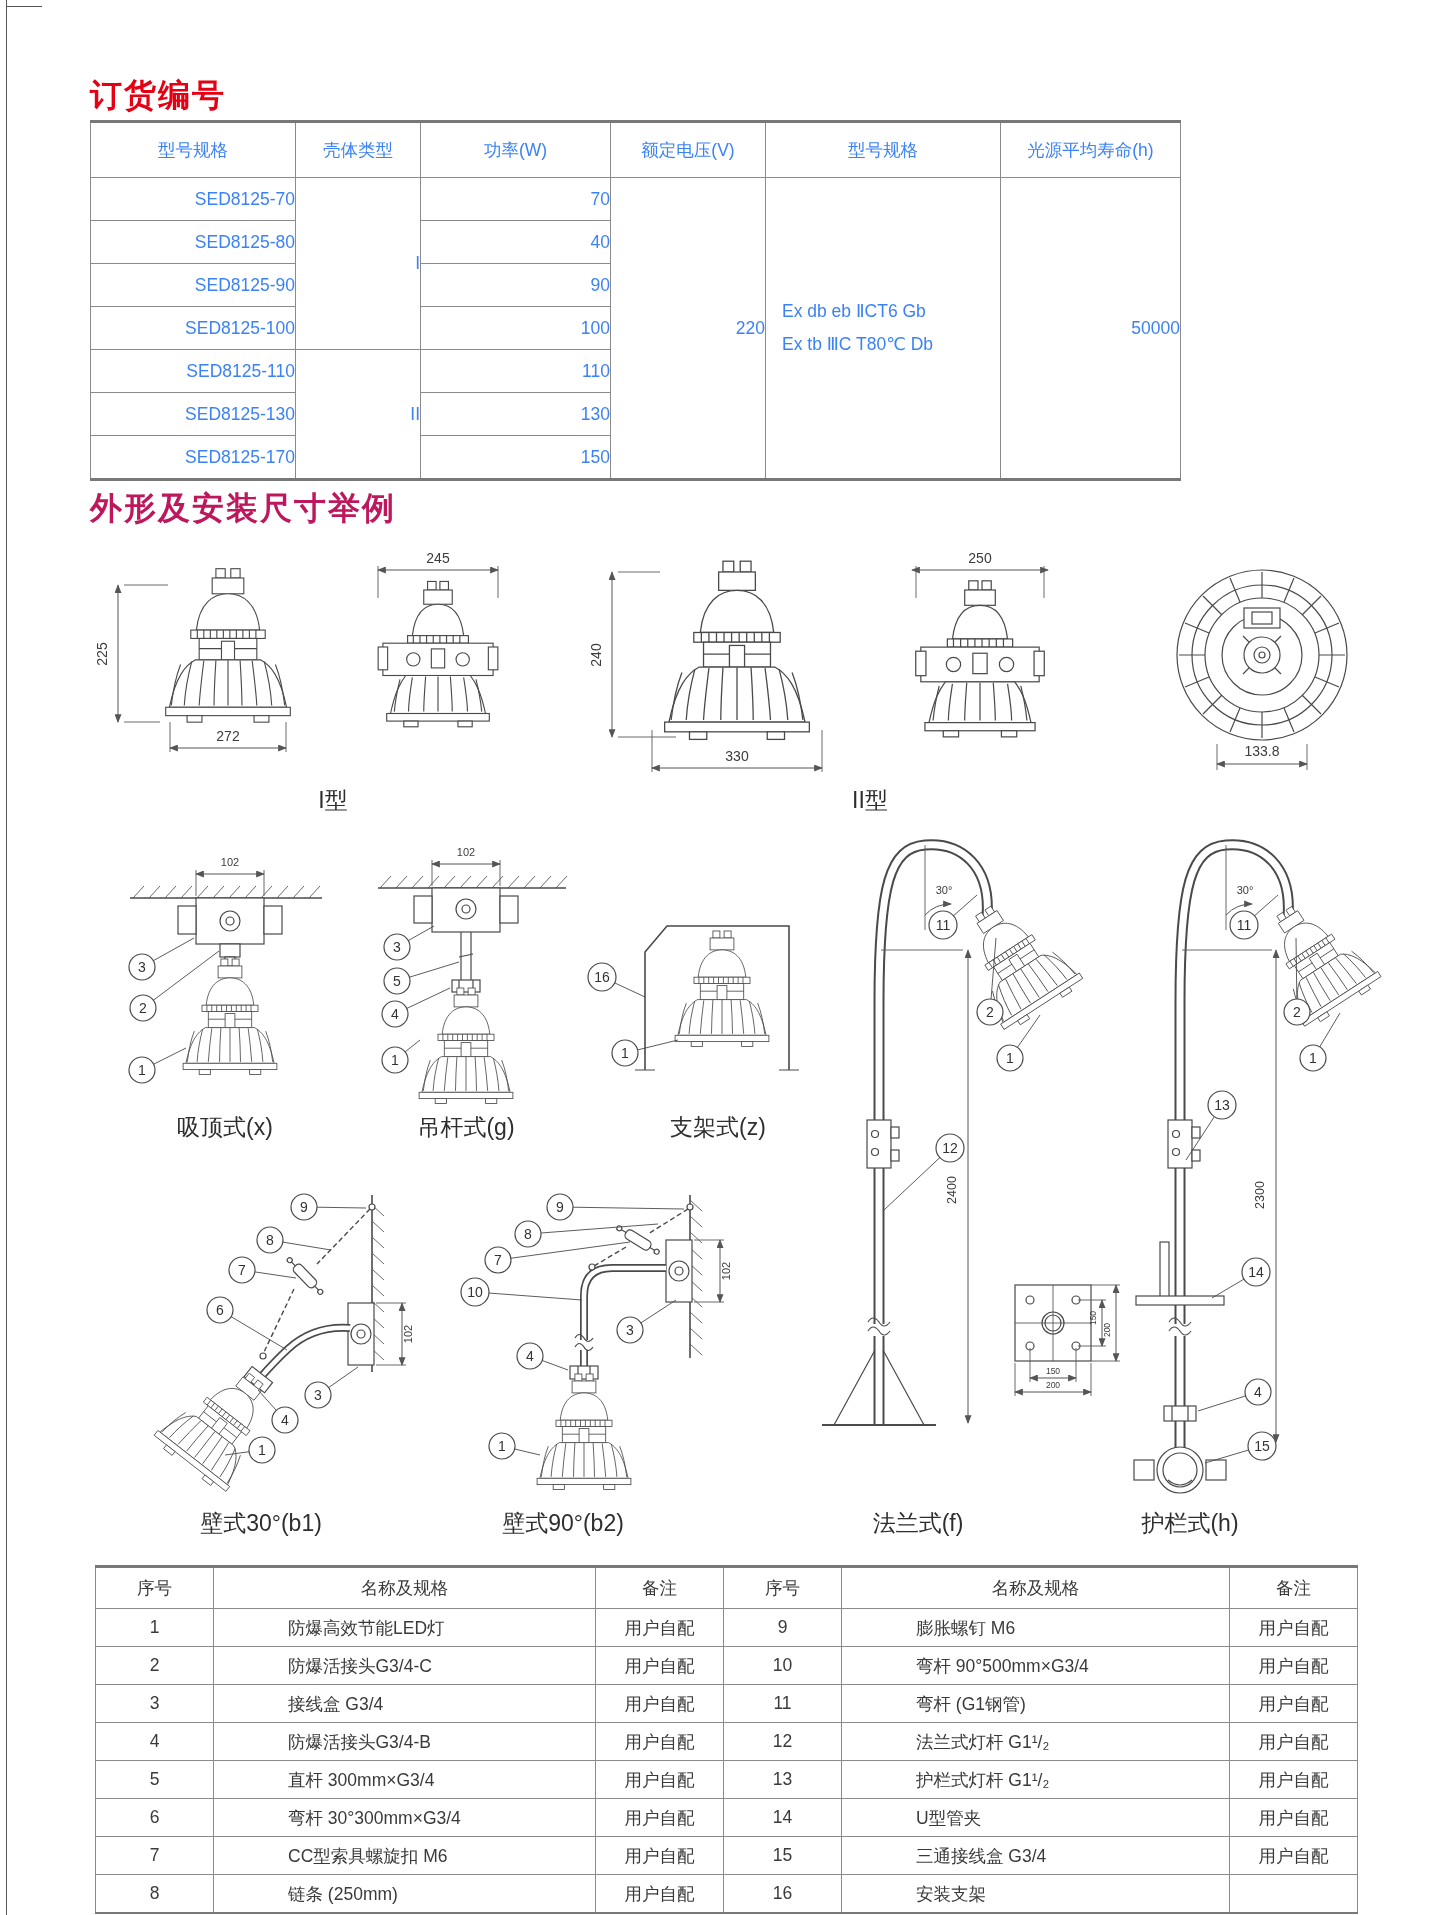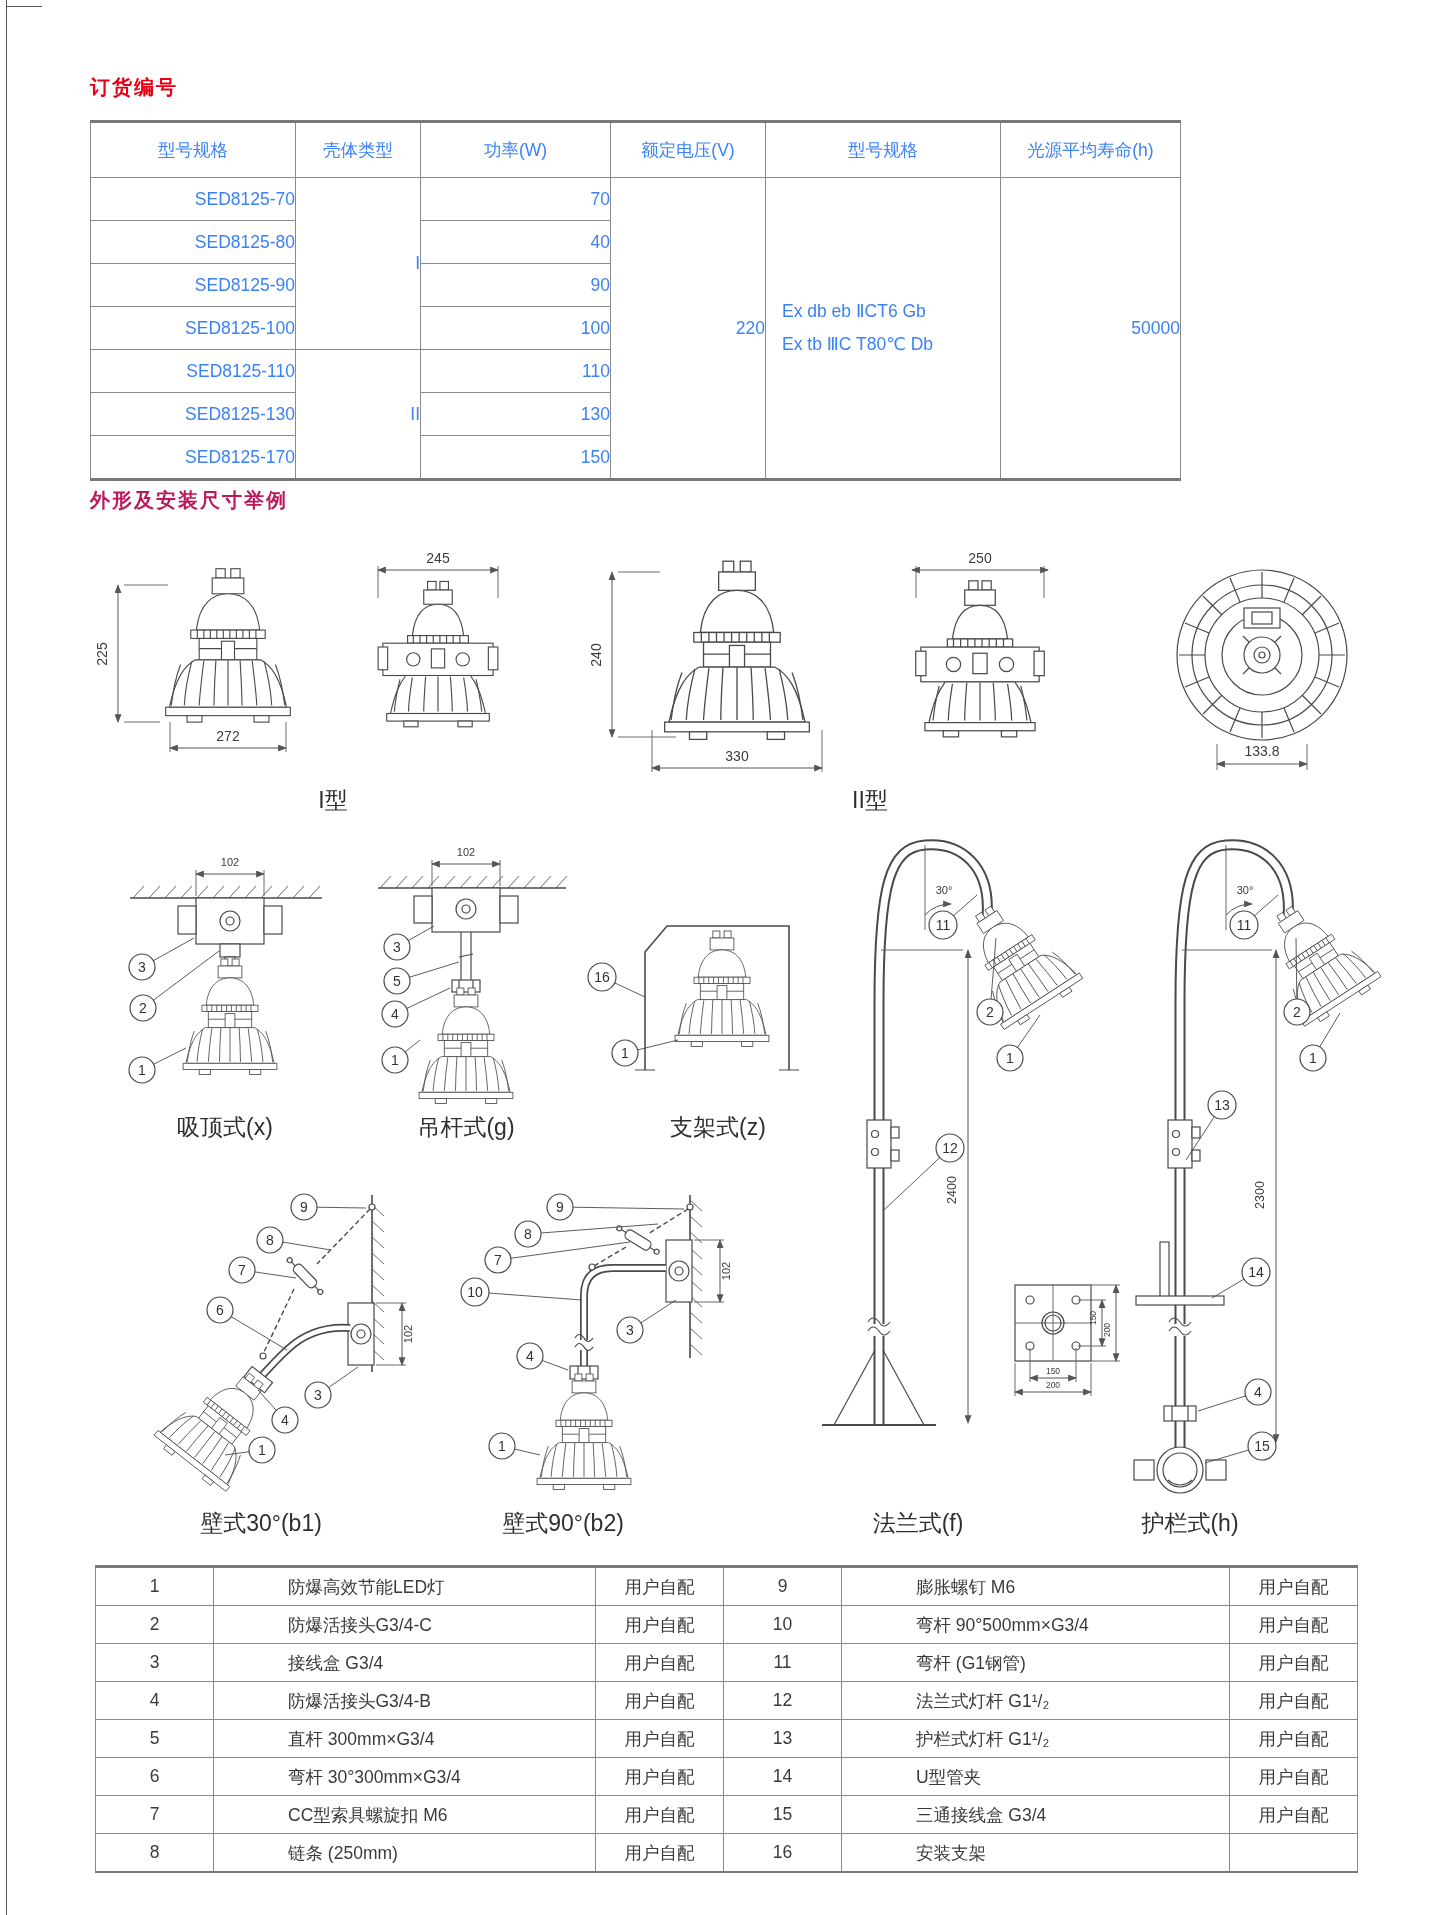--- a/index.html
+++ b/index.html
@@ -1,20 +1,20 @@
 <!DOCTYPE html>
 <html><head>
 <meta charset="utf-8">
 <style>
   html,body{margin:0;padding:0;background:#fff;}
   .page{position:relative;width:1444px;height:1915px;background:#fff;overflow:hidden;
         font-family:"Liberation Sans","DejaVu Sans",sans-serif;color:#333;}
   .edge-v{position:absolute;left:6px;top:0;width:1px;height:1915px;background:#555;}
   .edge-h{position:absolute;left:6px;top:6px;width:36px;height:1px;background:#555;}
-  .sec-title{position:absolute;font-size:20px;font-weight:bold;letter-spacing:2px;}
+  .sec-title{position:absolute;font-size:32px;font-weight:bold;letter-spacing:2px;}
   .otable{position:absolute;border-collapse:collapse;table-layout:fixed;font-size:17.5px;color:#3b82f6;
           border-top:3px solid #787878;border-bottom:3px sol id #787878;}
   .otable{border-bottom:3px solid #787878;}
   .otable th,.otable td{border:1px solid #8a8a8a;text-align:center;font-weight:normal;padding:0;}
   .otable th{height:54px;}
   .otable td{height:42px;text-align:right;}
   .otable .exmark{text-align:left;padding-left:16px;line-height:1.9;}
   .ptable{position:absolute;border-collapse:collapse;table-layout:fixed;font-size:17.5px;color:#3a3a3a;
           border-top:3px solid #787878;border-bottom:2px solid #787878;}
   .ptable th,.ptable td{border:1px solid #8a8a8a;text-align:center;font-weight:normal;padding:0;}
@@ -546,20 +546,28 @@
   <table class="ptable" style="left:95px;top:1565px;width:1262px">
     <colgroup>
         <col style="width:118px">
         <col style="width:382px">
         <col style="width:128px">
               <col style="width:118px">
         <col style="width:388px">
         <col style="width:128px">
       </colgroup>
     <tbody>
+        <tr>
+      <th>序号</th>
+      <th>名称及规格</th>
+      <th>备注</th>
+      <th>序号</th>
+      <th>名称及规格</th>
+      <th>备注</th>
+    </tr>
     <tr>
       <td>1</td>
       <td class="nm">防爆高效节能LED灯</td>
       <td>用户自配</td>
       <td>9</td>
       <td class="nm">膨胀螺钉 M6</td>
       <td>用户自配</td>
     </tr>
     <tr>
       <td>2</td>

